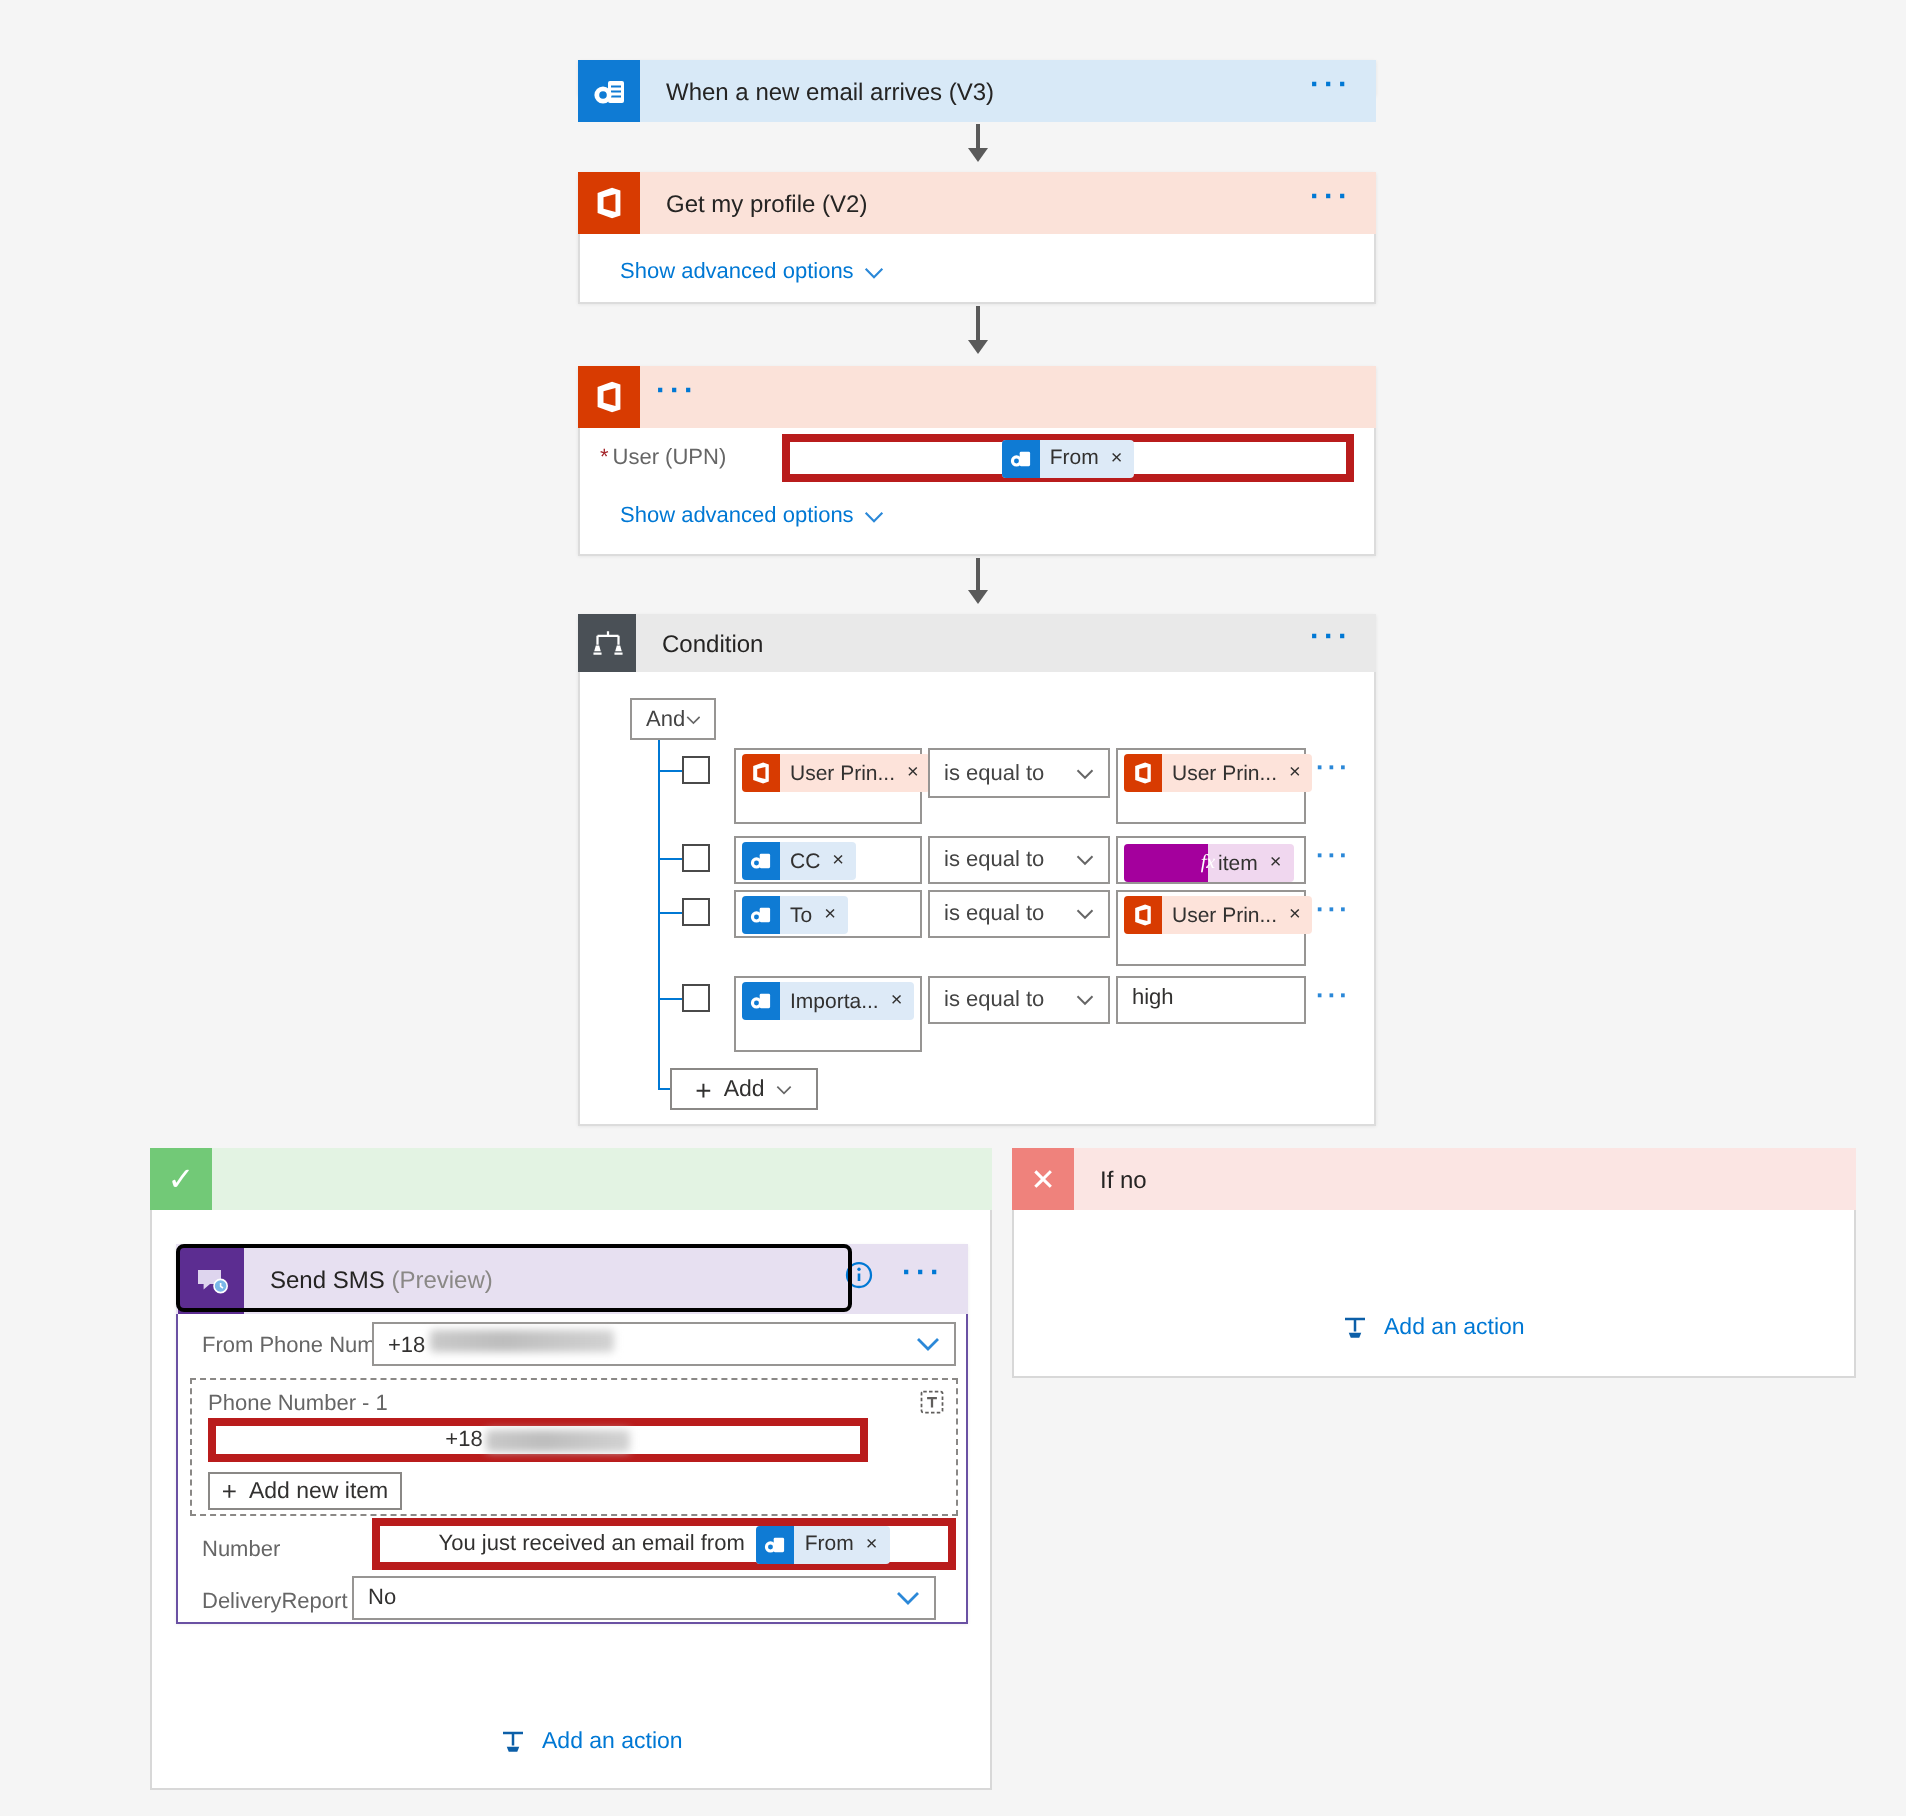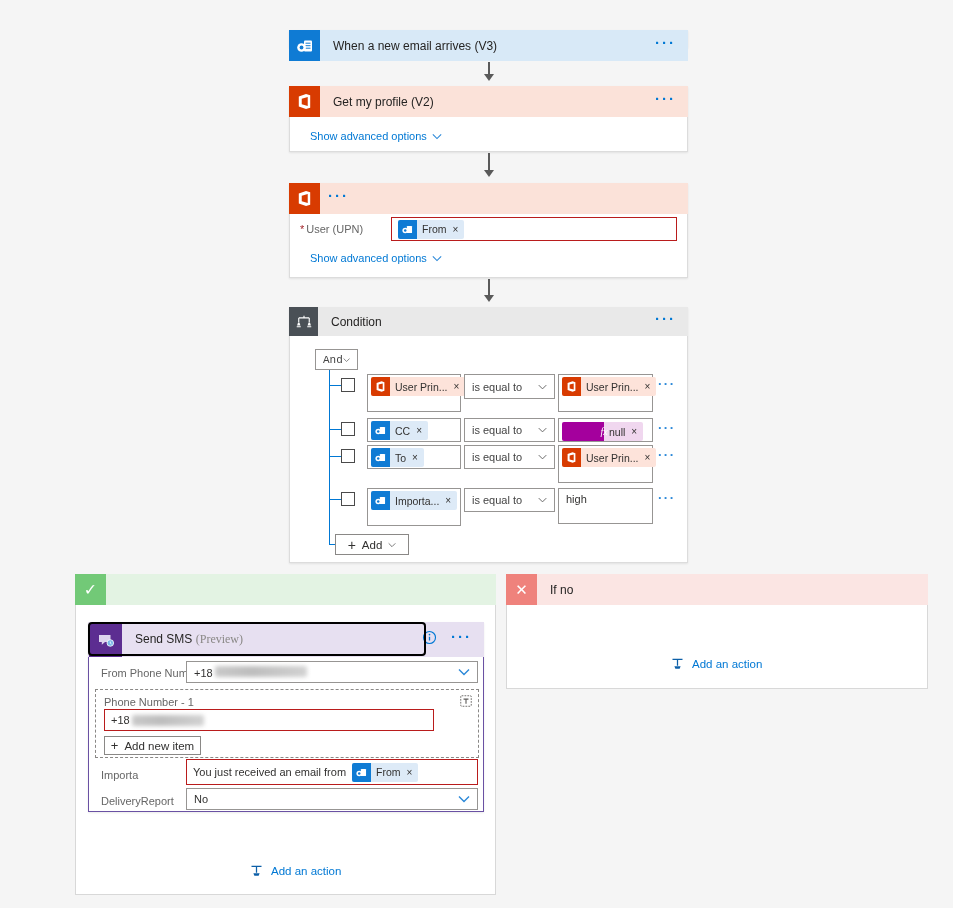--- a/index.html
+++ b/index.html
@@ -31,21 +31,21 @@
 
   .connector { position:absolute; width:1.5px; background:#5a5a5a; }
   .connector::after { content:""; position:absolute; bottom:-7px; left:-4.2px; border:5px solid transparent; border-top:7px solid #5a5a5a; }
 
   .advlink { position:absolute; display:flex; align-items:center; gap:5px; color:#0078d4; font-size:11px; cursor:pointer; }
   .advlink svg { margin-top:1px; }
 
   .lbl { position:absolute; font-size:11px; color:#666; }
   .req { color:#a4262c; margin-right:2px; }
 
-  .inputbox { position:absolute; background:#fff; border:1px solid #b91c1c; display:flex; align-items:center; padding:0 6px; font-size:11px; color:#323130; }
+  .inputbox { position:absolute; background:#fff; border:4px solid #b91c1c; display:flex; align-items:center; padding:0 6px; font-size:11px; color:#323130;justify-content:center; }
   .dashedbox { position:absolute; border:1px dashed #8a8886; background:#fff; }
 
   
   .chip { display:inline-flex; align-items:center; height:19px; border-radius:2px; padding-right:6px; font-size:10.5px; color:#323130; cursor:pointer; white-space:nowrap; }
   .chip .cicon { width:19px; height:19px; display:flex; align-items:center; justify-content:center; margin-right:5px; border-radius:2px 0 0 2px; }
   .chip .x { margin-left:6px; color:#323130; font-size:10px; cursor:pointer; }
   .chip-blue   { background:#ddeaf7; }
   .chip-pink   { background:#fde3da; }
   .chip-purple { background:#f0d7ef; }
   .cicon-outlook { background:#0f7bd4; }
@@ -68,21 +68,21 @@
 
   .blurred { display:inline-block; height:11px; border-radius:2px; margin-left:2px;
              background:linear-gradient(90deg,#c9c9c9,#bdbdbd 40%,#d2d2d2); filter:blur(2.2px); }
 
   .chev-blue { color:#2b88d8; }
   .chev-gray { color:#666; }
 
   .focusring { position:absolute; border:2px solid #000; border-radius:4px; pointer-events:none; }
 
   .smslabel { position:absolute; font-size:11px; color:#666; }
-  .preview { color:#8a8886;font-family:Liberation Serif, serif; }
+  .preview { color:#8a8886; }
 </style>
 </head>
 <body>
 
 <div class="stage">
 
   <div class="card" style="left:289px; top:30px; width:399px; height:18px; border:none;">
     <div class="hdr hdr-blue">
       <div class="hicon icon-outlook">
         <svg width="20" height="20" viewBox="0 0 20 20">
@@ -161,21 +161,21 @@
             <path d="M12 3.5v3M5 6.5h14M5 6.5v6M19 6.5v6"></path>
             <path d="M2.8 16.8h4.4l-1.1-3.8H3.9Z" fill="#fff" stroke="none"></path>
             <path d="M16.8 16.8h4.4l-1.1-3.8h-2.2Z" fill="#fff" stroke="none"></path>
             <path d="M2.3 18.4h5.4M16.3 18.4h5.4"></path>
           </svg>
       </div>
       <div class="htitle">Condition</div>
       <div class="dots">···</div>
     </div>
 
-    <div class="selbox" style="left:25px; top:41px; width:43px; height:21px;font-family:Liberation Mono, monospace;">
+    <div class="selbox" style="left:25px; top:41px; width:43px; height:21px;">
       <span>And</span>
       <svg class="chev-gray" width="8" height="6" viewBox="0 0 12 8">
           <path d="M1 1.5 6 6.5 11 1.5" fill="none" stroke="currentColor" stroke-width="1.3"></path>
         </svg>
     </div>
 
     <div class="treeline" style="left:39px; top:62px; width:1px; height:174px;"></div>
     <div class="treeline" style="left:39px; top:77px; width:12px; height:1px;"></div>
     <div class="treeline" style="left:39px; top:121px; width:12px; height:1px;"></div>
     <div class="treeline" style="left:39px; top:148px; width:12px; height:1px;"></div>
@@ -229,21 +229,21 @@
     </div>
     <div class="selbox" style="left:174px; top:110px; width:91px; height:24px;">
       <span>is equal to</span>
       <svg class="chev-gray" width="9" height="6" viewBox="0 0 12 8">
           <path d="M1 1.5 6 6.5 11 1.5" fill="none" stroke="currentColor" stroke-width="1.3"></path>
         </svg>
     </div>
     <div class="opbox" style="left:268px; top:110px; width:95px; height:24px;">
       <div class="chipwrap"><span class="chip chip-purple">
         <span class="cicon cicon-fx">fx</span>
-        <span>null</span>
+        <span>item</span>
         <span class="x">×</span>
           </span></div>
     </div>
     <div class="rowdots" style="left:368px; top:112px;">···</div>
 
     <div class="checkbox" style="left:51px; top:141px;"></div>
     <div class="opbox" style="left:77px; top:137px; width:94px; height:24px;">
       <div class="chipwrap"><span class="chip chip-blue">
         <span class="cicon cicon-outlook">
               <svg width="13" height="13" viewBox="0 0 20 20">
@@ -288,21 +288,21 @@
         <span>Importa...</span>
         <span class="x">×</span>
           </span></div>
     </div>
     <div class="selbox" style="left:174px; top:180px; width:91px; height:24px;">
       <span>is equal to</span>
       <svg class="chev-gray" width="9" height="6" viewBox="0 0 12 8">
           <path d="M1 1.5 6 6.5 11 1.5" fill="none" stroke="currentColor" stroke-width="1.3"></path>
         </svg>
     </div>
-    <div class="opbox" style="left:268px; top:180px; width:95px; height:36px;">
+    <div class="opbox" style="left:268px; top:180px; width:95px; height:24px;">
       <div class="plainval">high</div>
     </div>
     <div class="rowdots" style="left:368px; top:182px;">···</div>
 
     <div class="addbtn" style="left:45px; top:226px; width:74px; height:21px;">
       <span style="font-size:14px; font-weight:300;">+</span>
       <span>Add</span>
       <svg class="chev-gray" width="8" height="6" viewBox="0 0 12 8">
           <path d="M1 1.5 6 6.5 11 1.5" fill="none" stroke="currentColor" stroke-width="1.3"></path>
         </svg>
@@ -356,38 +356,38 @@
         <div class="inputbox" style="left:8px; top:19px; width:330px; height:22px;">
           <span>+18</span>
             <span class="blurred" style="width:72px;"></span>
         </div>
         <div class="addbtn" style="left:8px; top:46px; width:97px; height:19px;">
           <span style="font-size:13px; font-weight:300;">+</span>
           <span>Add new item</span>
         </div>
       </div>
 
-      <div class="smslabel" style="left:12px; top:146px;">Importa</div>
+      <div class="smslabel" style="left:12px; top:146px;">Number</div>
       <div class="inputbox" style="left:97px; top:136px; width:292px; height:26px; gap:6px;">
         <span>You just received an email from</span>
         <span class="chip chip-blue">
           <span class="cicon cicon-outlook">
               <svg width="13" height="13" viewBox="0 0 20 20">
                 <rect x="9" y="4.5" width="8" height="11" rx="1" fill="#fff"></rect>
                 <circle cx="6.5" cy="11.5" r="4.3" fill="#fff"></circle>
                 <circle cx="6.5" cy="11.5" r="1.9" fill="#0f7bd4"></circle>
               </svg>
             </span>
           <span>From</span>
           <span class="x">×</span>
         </span>
       </div>
 
       <div class="smslabel" style="left:12px; top:172px;">DeliveryReport</div>
-      <div class="selbox" style="left:97px; top:165px; width:292px; height:22px;">
+      <div class="selbox" style="left:87px; top:165px; width:292px; height:22px;">
         <span style="color:#323130;">No</span>
         <svg class="chev-blue" width="12" height="8" viewBox="0 0 12 8">
             <path d="M1 1.5 6 6.5 11 1.5" fill="none" stroke="currentColor" stroke-width="1.4"></path>
           </svg>
       </div>
     </div>
 
     <div class="addaction" style="left:173px; top:288px;">
       <svg width="15" height="15" viewBox="0 0 24 24" fill="none" stroke="#0c5fa8" stroke-width="2">
           <path d="M4 5.5h16M12 5.5v10"></path>

